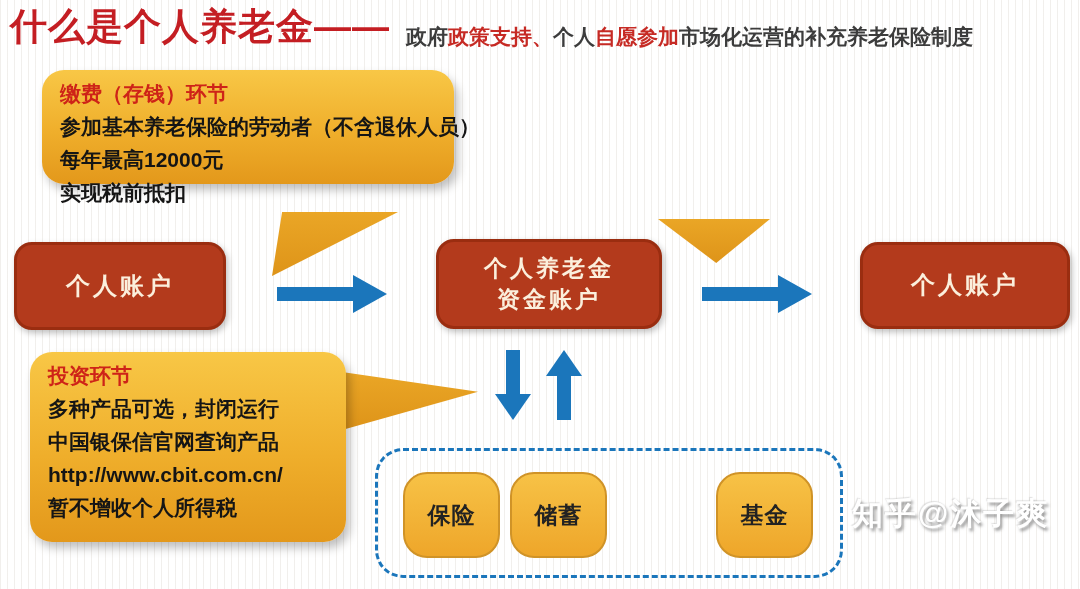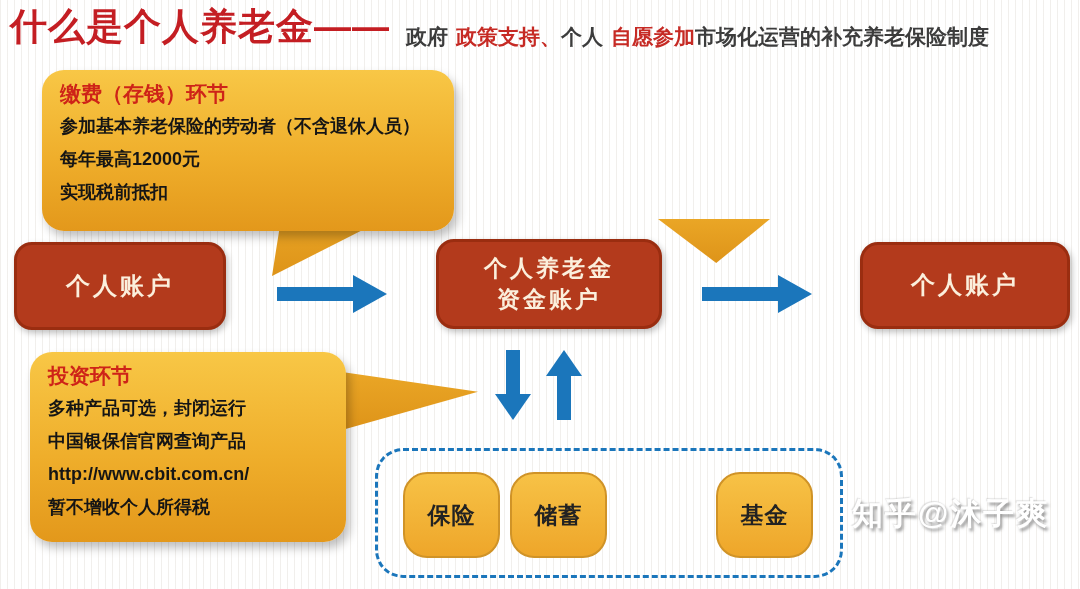--- a/index.html
+++ b/index.html
@@ -9,31 +9,31 @@
     background-image:repeating-linear-gradient(90deg, rgba(205,198,188,0.28) 0 1px, rgba(255,255,255,0) 1px 7px);
     font-family:"Liberation Sans", sans-serif;
   }
   .main-title{
     position:absolute; left:10px; top:2px; font-size:37px; font-weight:bold;
     color:#C41E23; letter-spacing:1px; white-space:nowrap;
   }
   .subtitle{
     position:absolute; left:406px; top:23px; font-size:21px; font-weight:bold; white-space:nowrap;
   }
-  .seg-dark{color:#3C3C3C;} .seg-red{color:#C62A24;margin-left:8px;}
+  .seg-dark{color:#3C3C3C;} .seg-red{color:#C62A24;}
 
   .bubble{
     position:absolute; border-radius:22px; box-sizing:border-box;
     background:linear-gradient(180deg,#F8C746 0%,#EFAE2B 55%,#E3981B 100%);
     box-shadow:4px 6px 10px rgba(0,0,0,0.25);
     padding:12px 18px 10px 18px; z-index:2;
   }
   .bubble-title{color:#CE2318; font-weight:bold; font-size:21px; line-height:24px;}
-  .bubble-line{color:#151515; font-weight:bold; font-size:18px; line-height:25px; margin-top:8px; white-space:nowrap;}
-  .bubble-contribute{left:42px; top:70px; width:412px; height:161px;}
+  .bubble-line{color:#151515; font-weight:bold; font-size:21px; line-height:25px; margin-top:8px; white-space:nowrap;}
+  .bubble-contribute{left:42px; top:70px; width:412px; height:114px;}
   .bubble-withdraw{left:604px; top:62px; width:384px; height:160px;}
   .bubble-invest{left:30px; top:352px; width:316px; height:190px;}
 
   .tail{position:absolute; background:linear-gradient(180deg,#EAA626,#DE9419); z-index:1;}
   .tail-contribute{left:272px; top:212px; width:126px; height:64px; clip-path:polygon(8% 0,100% 0,0 100%);}
   .tail-withdraw{left:658px; top:219px; width:112px; height:44px; clip-path:polygon(0 0,100% 0,52% 100%);}
   .tail-invest{left:342px; top:372px; width:136px; height:58px; clip-path:polygon(0 0,100% 34%,0 100%);}
 
   .rbox{
     position:absolute; background:#B33A1C; border:3px solid #9A2D10; border-radius:18px;

